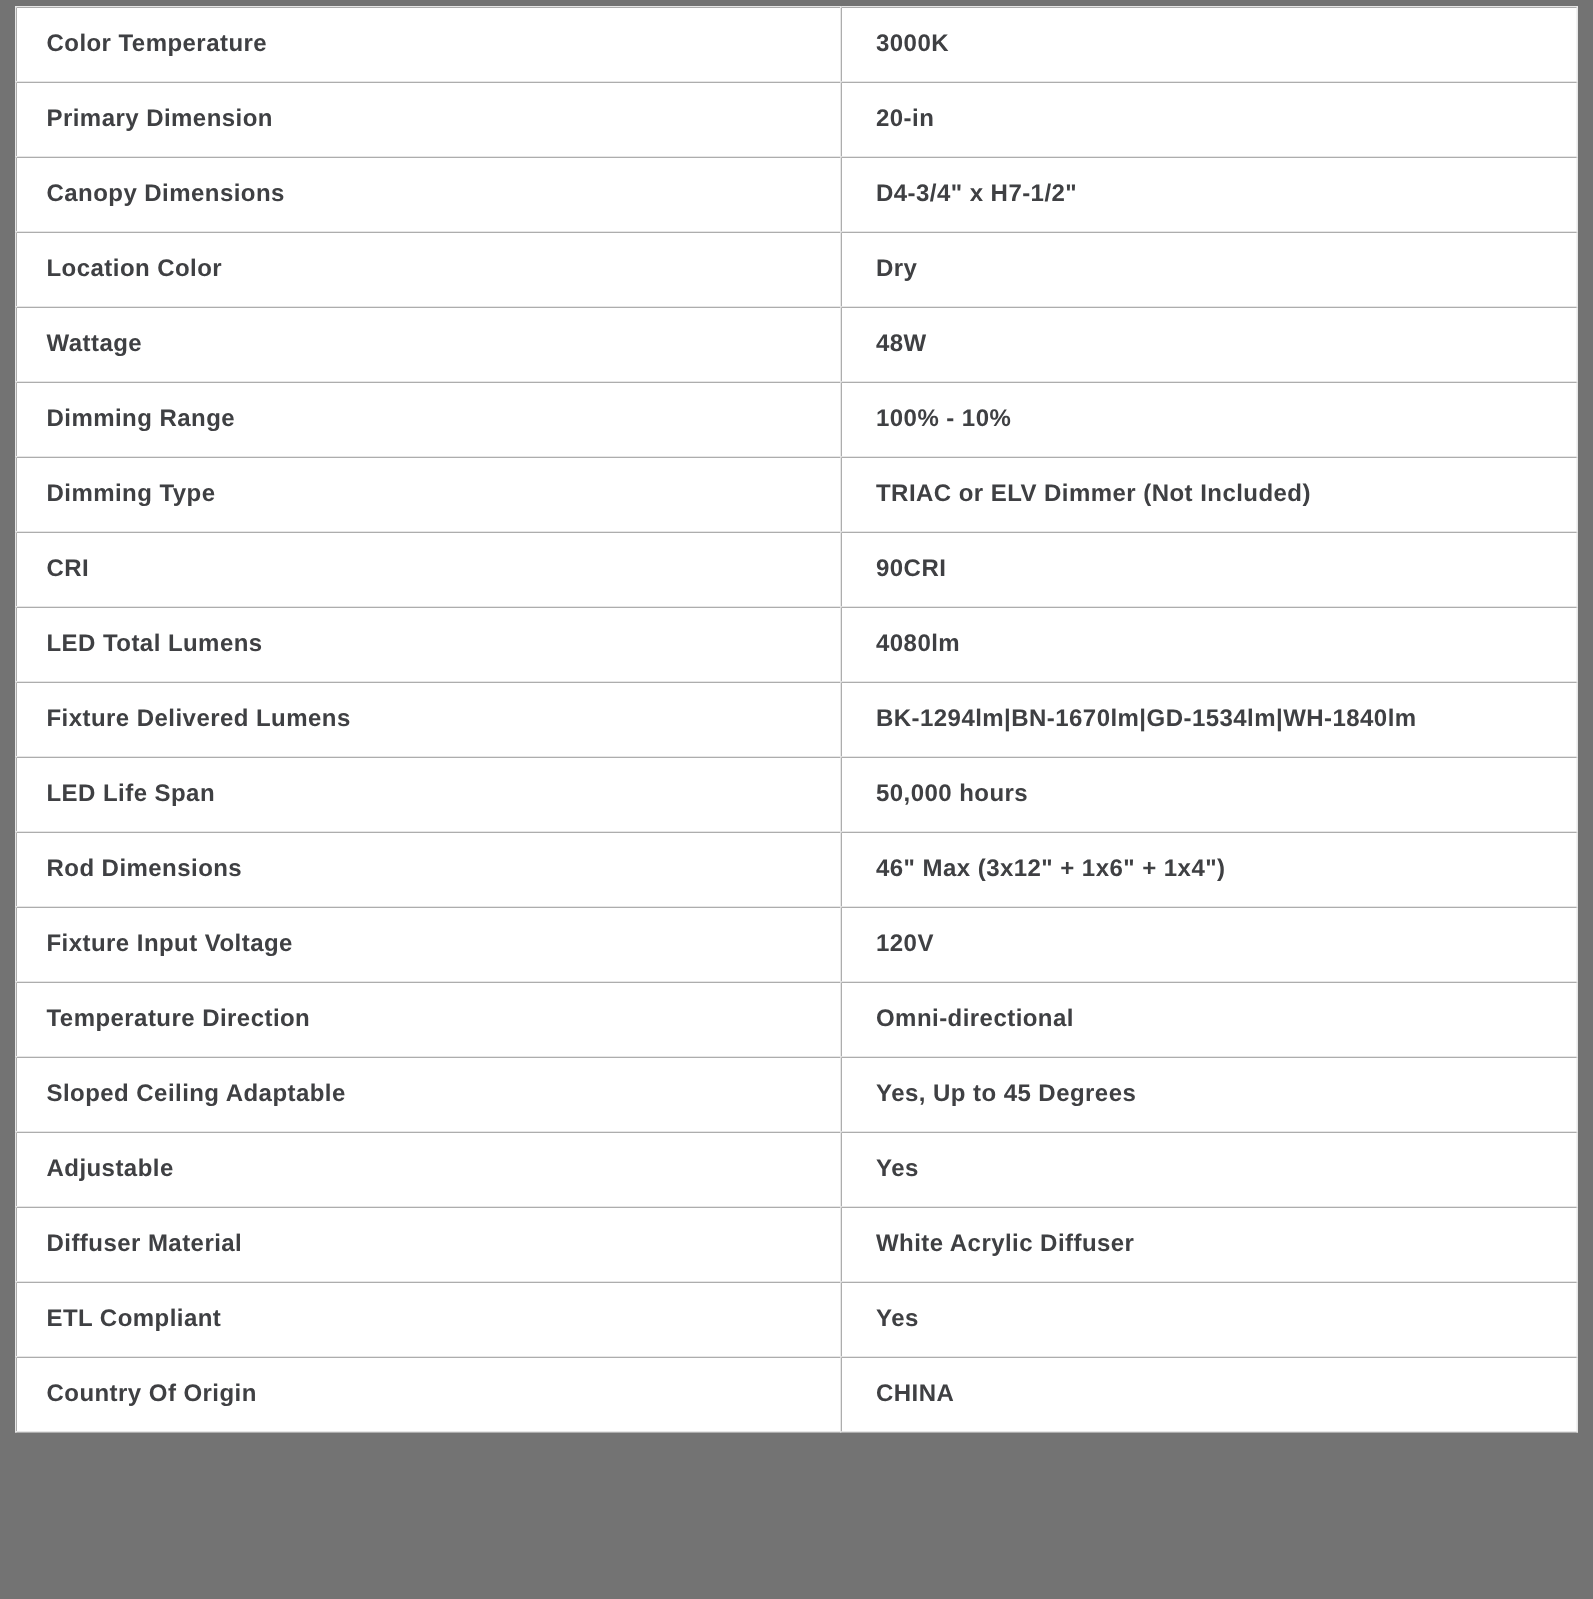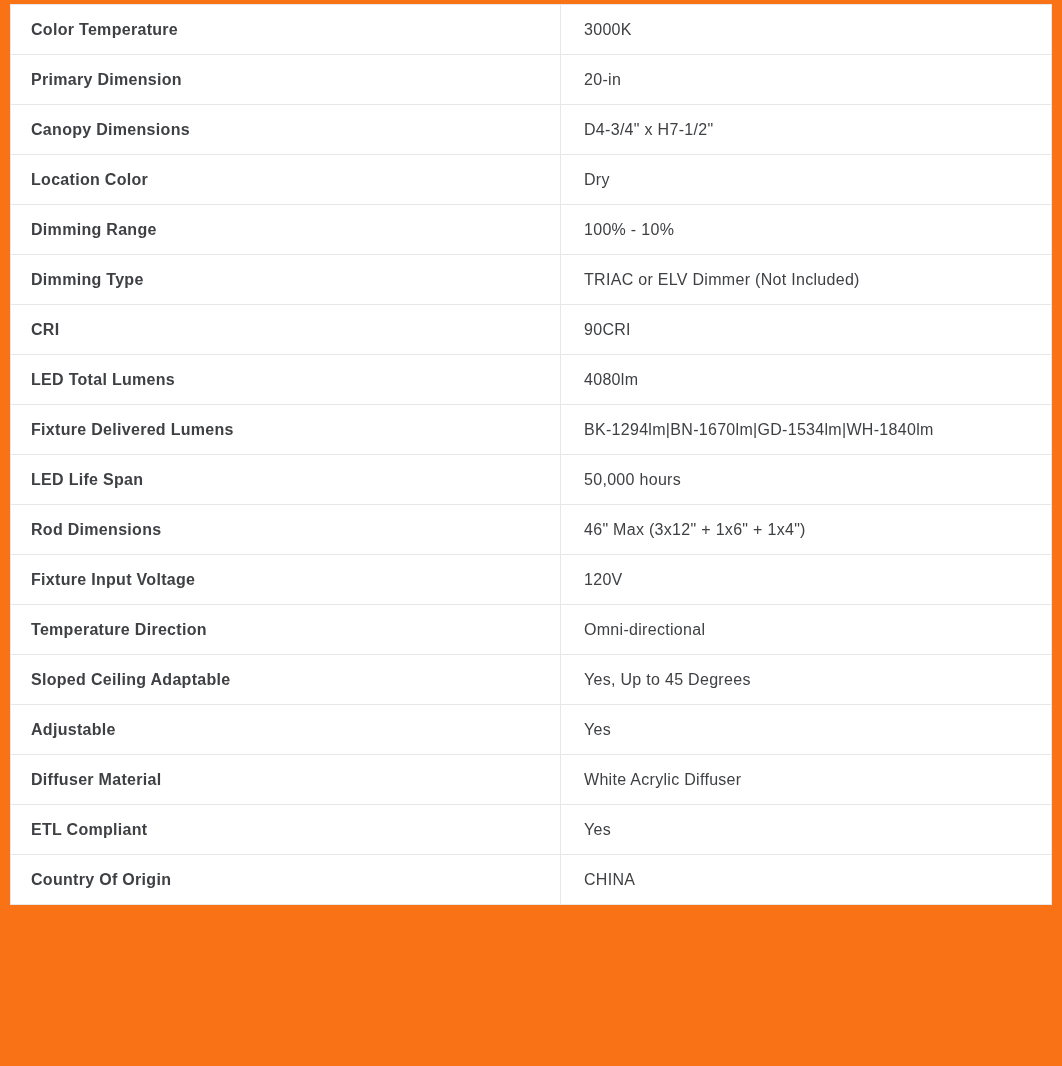--- a/index.html
+++ b/index.html
@@ -5,21 +5,21 @@
   html, body {
     margin: 0;
     padding: 0;
     background: #ffffff;
     font-family: "Liberation Sans", sans-serif;
   }
   .page {
     position: relative;
     width: 1062px;
     height: 1066px;
-    background: #f97316;
+    background: #737373;
     overflow: hidden;
   }
   table.spec-table {
     position: absolute;
     left: 10px;
     top: 4px;
     width: 1042px;
     border-collapse: collapse;
     table-layout: fixed;
   }
@@ -34,21 +34,21 @@
     overflow: hidden;
     background: #ffffff;
   }
   td.label-cell {
     width: 519px;
     font-weight: bold;
     padding: 0 10px 0 20px;
   }
   td.value-cell {
     padding: 0 2px 0 23px;
-    font-weight: normal;
+    font-weight: bold;
   }
 </style>
 </head>
 <body>
 
 <div class="page">
   <table class="spec-table">
     <tbody id="spec-body">
         <tr>
           <td class="label-cell">Color Temperature</td>
@@ -58,20 +58,24 @@
           <td class="label-cell">Primary Dimension</td>
           <td class="value-cell">20-in</td>
         </tr>
         <tr>
           <td class="label-cell">Canopy Dimensions</td>
           <td class="value-cell">D4-3/4" x H7-1/2"</td>
         </tr>
         <tr>
           <td class="label-cell">Location Color</td>
           <td class="value-cell">Dry</td>
+        </tr>
+        <tr>
+          <td class="label-cell">Wattage</td>
+          <td class="value-cell">48W</td>
         </tr>
         <tr>
           <td class="label-cell">Dimming Range</td>
           <td class="value-cell">100% - 10%</td>
         </tr>
         <tr>
           <td class="label-cell">Dimming Type</td>
           <td class="value-cell">TRIAC or ELV Dimmer (Not Included)</td>
         </tr>
         <tr>

